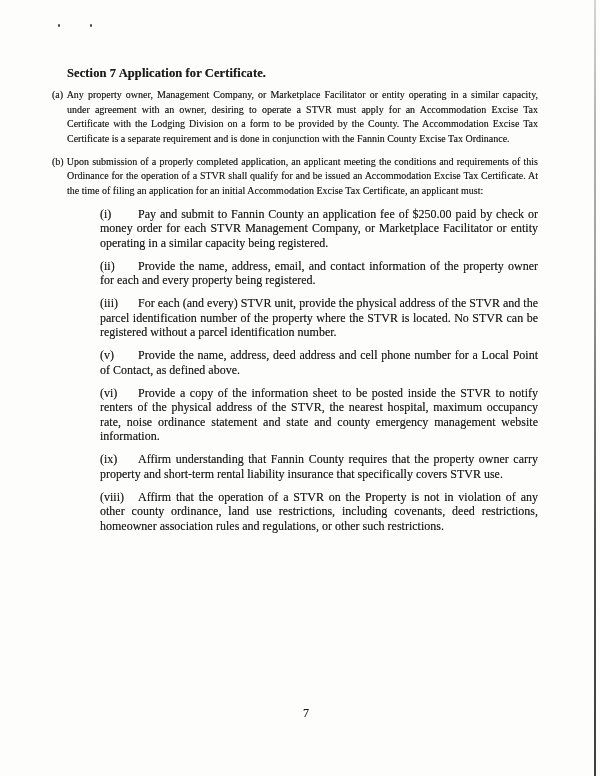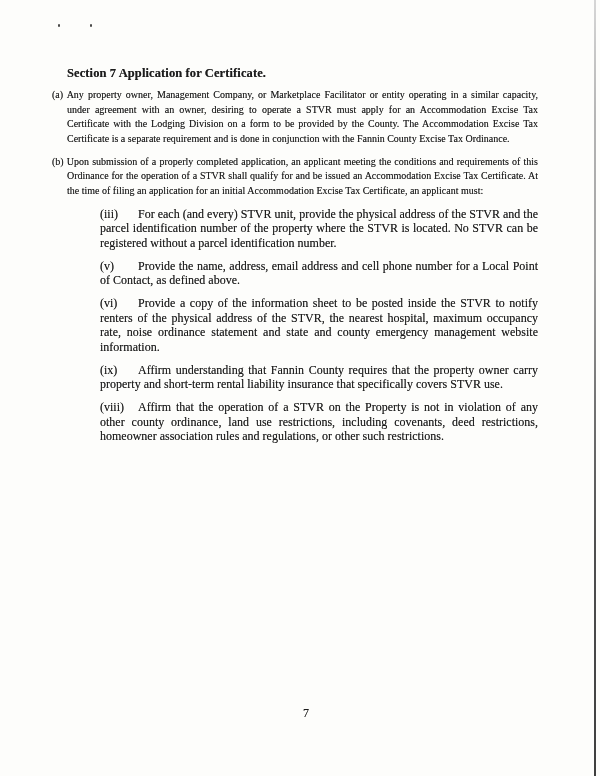--- a/index.html
+++ b/index.html
@@ -91,26 +91,28 @@
   <div class="scan-line"></div>
 
   <div class="content">
 
     <h1 class="heading">Section 7 Application for Certificate.</h1>
 
     <p class="para"><span>(a)</span> <span>Any property owner, Management Company, or Marketplace Facilitator or entity operating in a similar capacity, under agreement with an owner, desiring to operate a STVR must apply for an Accommodation Excise Tax Certificate with the Lodging Division on a form to be provided by the County. The Accommodation Excise Tax Certificate is a separate requirement and is done in conjunction with the Fannin County Excise Tax Ordinance.</span></p>
 
     <p class="para"><span>(b)</span> <span>Upon submission of a properly completed application, an applicant meeting the conditions and requirements of this Ordinance for the operation of a STVR shall qualify for and be issued an Accommodation Excise Tax Certificate. At the time of filing an application for an initial Accommodation Excise Tax Certificate, an applicant must:</span></p>
 
+    <p class="sub"><span class="rm">(i)</span><span>Pay and submit to Fannin County an application fee of $250.00 paid by check or money order for each STVR Management Company, or Marketplace Facilitator or entity operating in a similar capacity being registered.</span></p>
 
+    <p class="sub"><span class="rm">(ii)</span><span>Provide the name, address, email, and contact information of the property owner for each and every property being registered.</span></p>
 
     <p class="sub"><span class="rm">(iii)</span><span>For each (and every) STVR unit, provide the physical address of the STVR and the parcel identification number of the property where the STVR is located. No STVR can be registered without a parcel identification number.</span></p>
 
 
-    <p class="sub"><span class="rm">(v)</span><span>Provide the name, address, email address and cell phone number for a Local Point of Contact, as defined above.</span></p>
+    <p class="sub"><span class="rm">(v)</span><span>Provide the name, address, deed address and cell phone number for a Local Point of Contact, as defined above.</span></p>
 
     <p class="sub"><span class="rm">(vi)</span><span>Provide a copy of the information sheet to be posted inside the STVR to notify renters of the physical address of the STVR, the nearest hospital, maximum occupancy rate, noise ordinance statement and state and county emergency management website information.</span></p>
 
 
     <p class="sub"><span class="rm">(ix)</span><span>Affirm understanding that Fannin County requires that the property owner carry property and short-term rental liability insurance that specifically covers STVR use.</span></p>
 
     <p class="sub"><span class="rm">(viii)</span><span>Affirm that the operation of a STVR on the Property is not in violation of any other county ordinance, land use restrictions, including covenants, deed restrictions, homeowner association rules and regulations, or other such restrictions.</span></p>
 
 
   </div>

